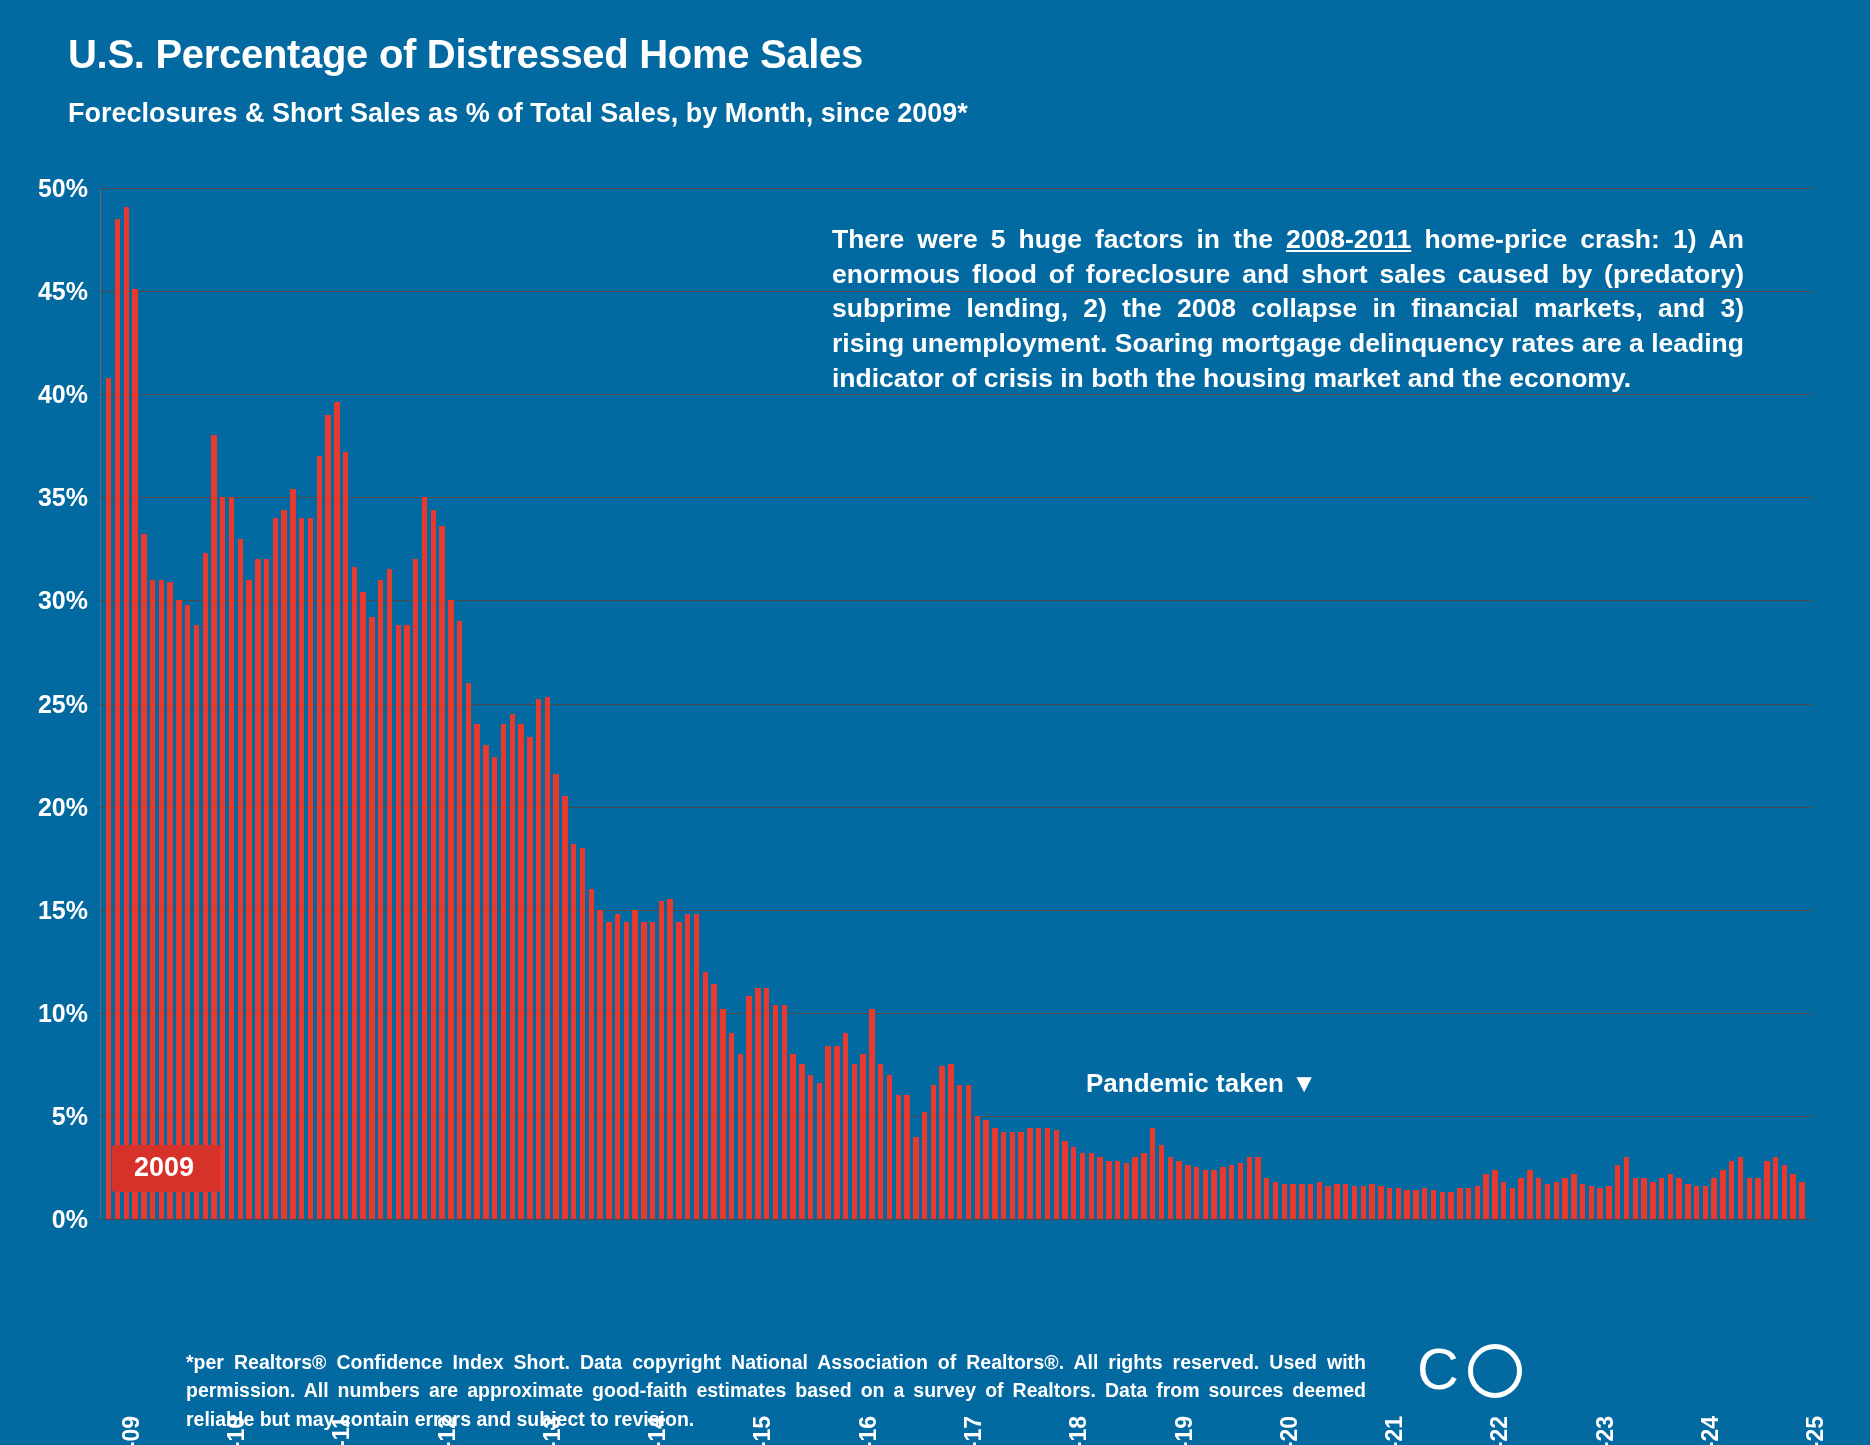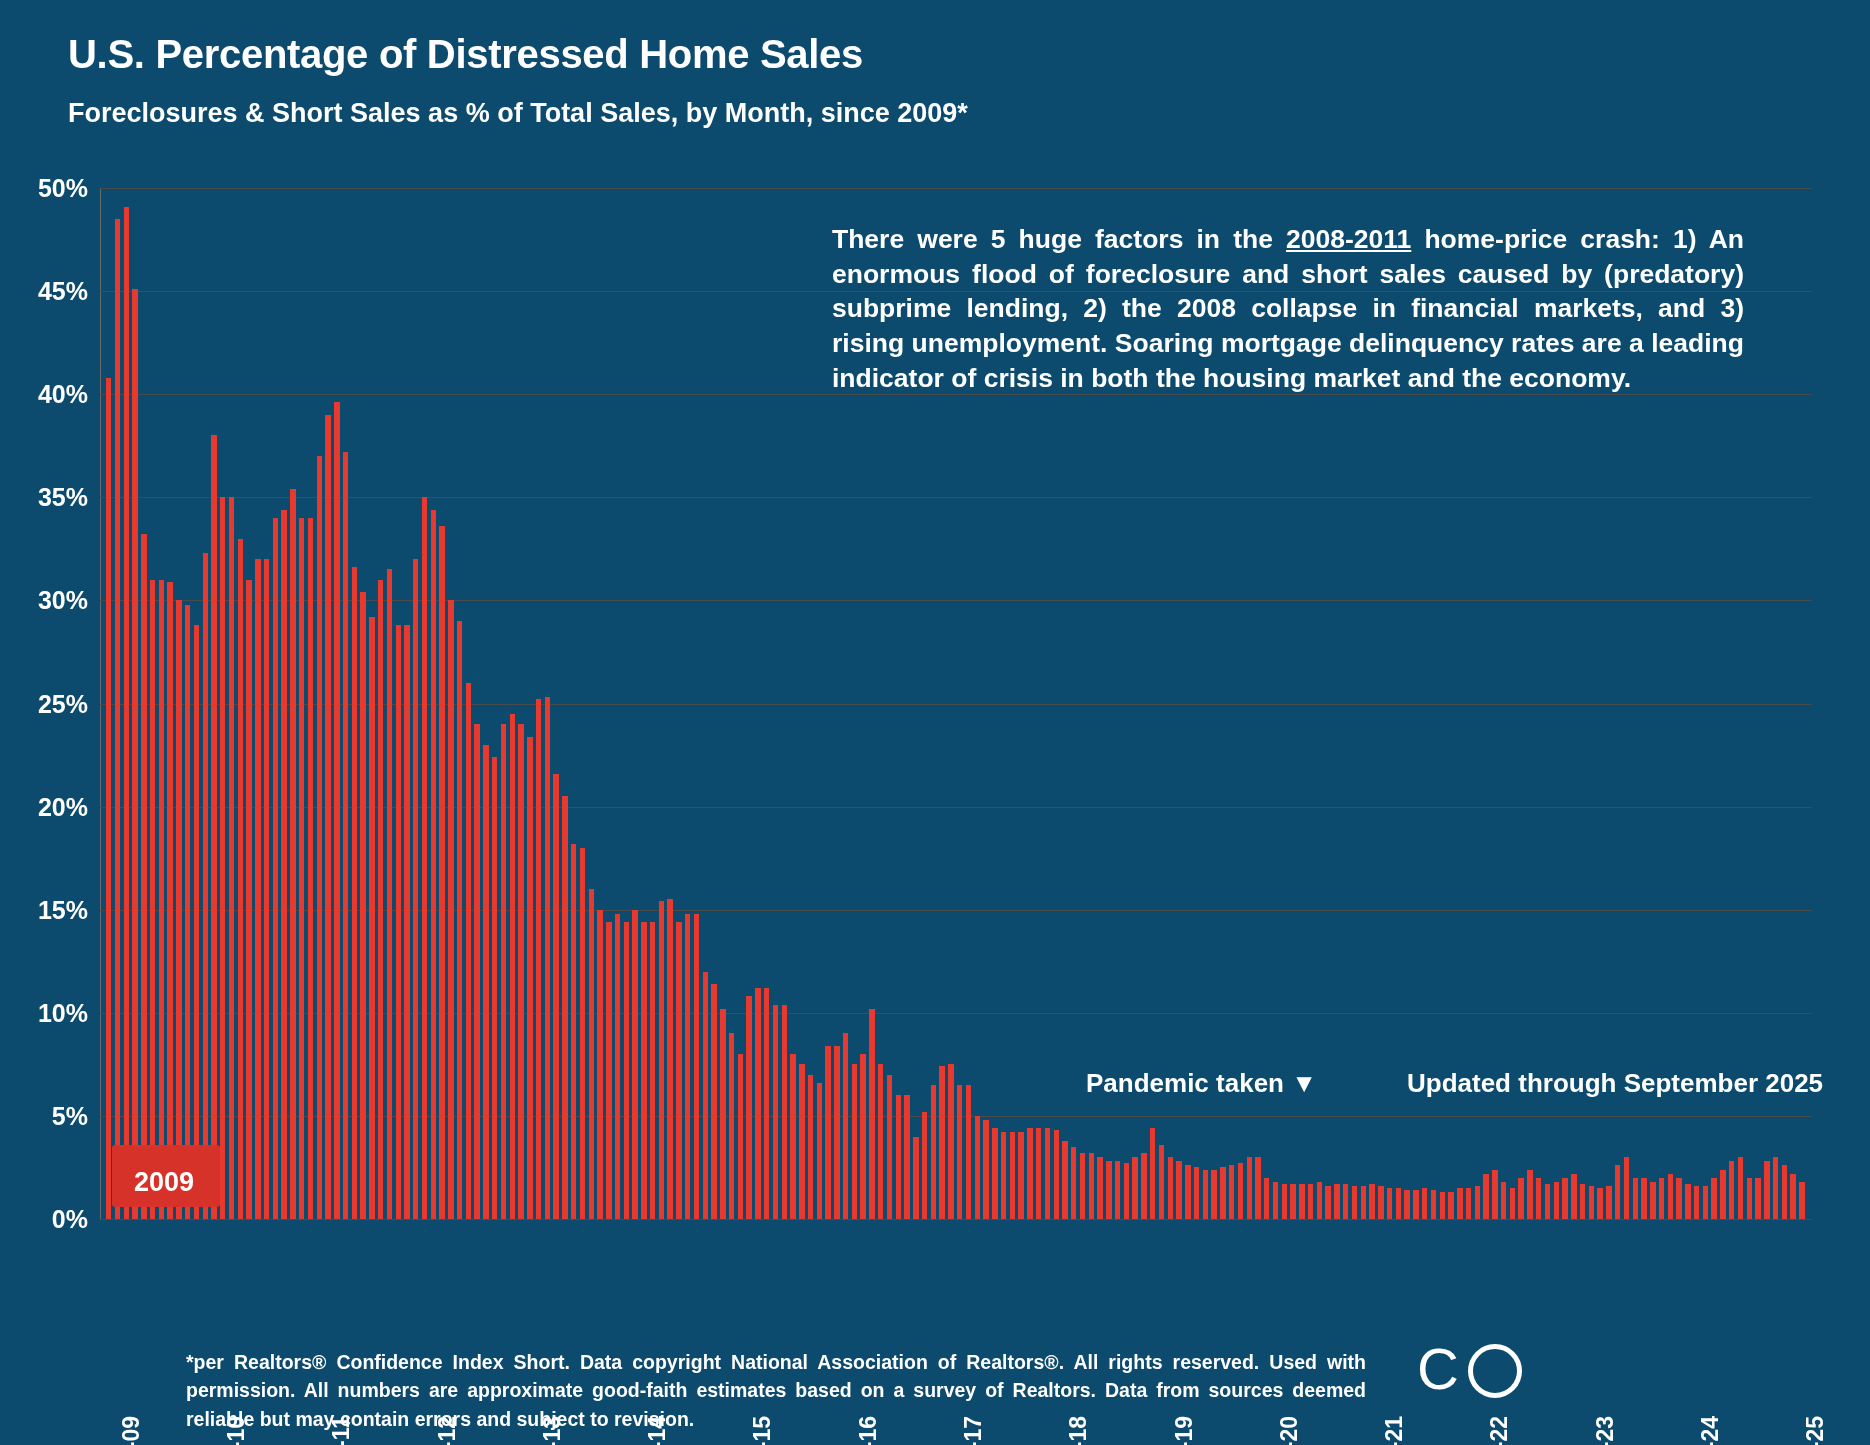--- a/index.html
+++ b/index.html
@@ -12,21 +12,21 @@
     height: 1445px;
     font-family: "Liberation Sans", sans-serif;
     color: #ffffff;
     overflow: hidden;
     position: relative;
   }
   #page {
     position: relative;
     width: 1870px;
     height: 1445px;
-    background: #0c4a6e;
+    background: #0369a1;
   }
 
   
   .title {
     position: absolute;
     left: 68px;
     top: 32px;
     font-size: 40px;
     font-weight: bold;
     letter-spacing: -0.3px;
@@ -107,21 +107,21 @@
     white-space: pre-line;
   }
   .year-badge {
     position: absolute;
     left: 112px;
     top: 1145px;
     background: #d6322a;
     color: #ffffff;
     font-size: 27px;
     font-weight: bold;
-    padding: 22px 26px 9px 22px;
+    padding: 7px 26px 9px 22px;
     border-radius: 3px;
   }
   .pandemic-label {
     position: absolute;
     left: 1086px;
     top: 1068px;
     font-size: 26px;
     font-weight: bold;
     color: #ffffff;
     white-space: nowrap;
@@ -433,21 +433,20 @@
       <div class="xtick" style="left: 1175.78px;">Jan-20</div>
       <div class="xtick" style="left: 1281.06px;">Jan-21</div>
       <div class="xtick" style="left: 1386.34px;">Jan-22</div>
       <div class="xtick" style="left: 1491.62px;">Jan-23</div>
       <div class="xtick" style="left: 1596.89px;">Jan-24</div>
       <div class="xtick" style="left: 1702.17px;">Jan-25</div>
     </div>
 
   <div class="year-badge">2009</div>
   <div class="pandemic-label">Pandemic taken ▼</div>
-  <div class="updated-label">Updated through September 2025</div>
 
   <div class="para para-1">
     <span>There were 5 huge factors in the </span><span class="u">2008-2011</span><span> home-price crash: 1) An enormous flood of foreclosure and short sales caused by (predatory) subprime lending, 2) the 2008 collapse in financial markets, and 3) rising unemployment. Soaring mortgage delinquency rates are a leading indicator of crisis in both the housing market and the economy.</span>
   </div>
 
 
   <div class="footnote">*per Realtors® Confidence Index Short. Data copyright National Association of Realtors®. All rights reserved. Used with permission. All numbers are approximate good-faith estimates based on a survey of Realtors. Data from sources deemed reliable but may contain errors and subject to revision.</div>
 
   <div class="logo">
     <span>C</span>

